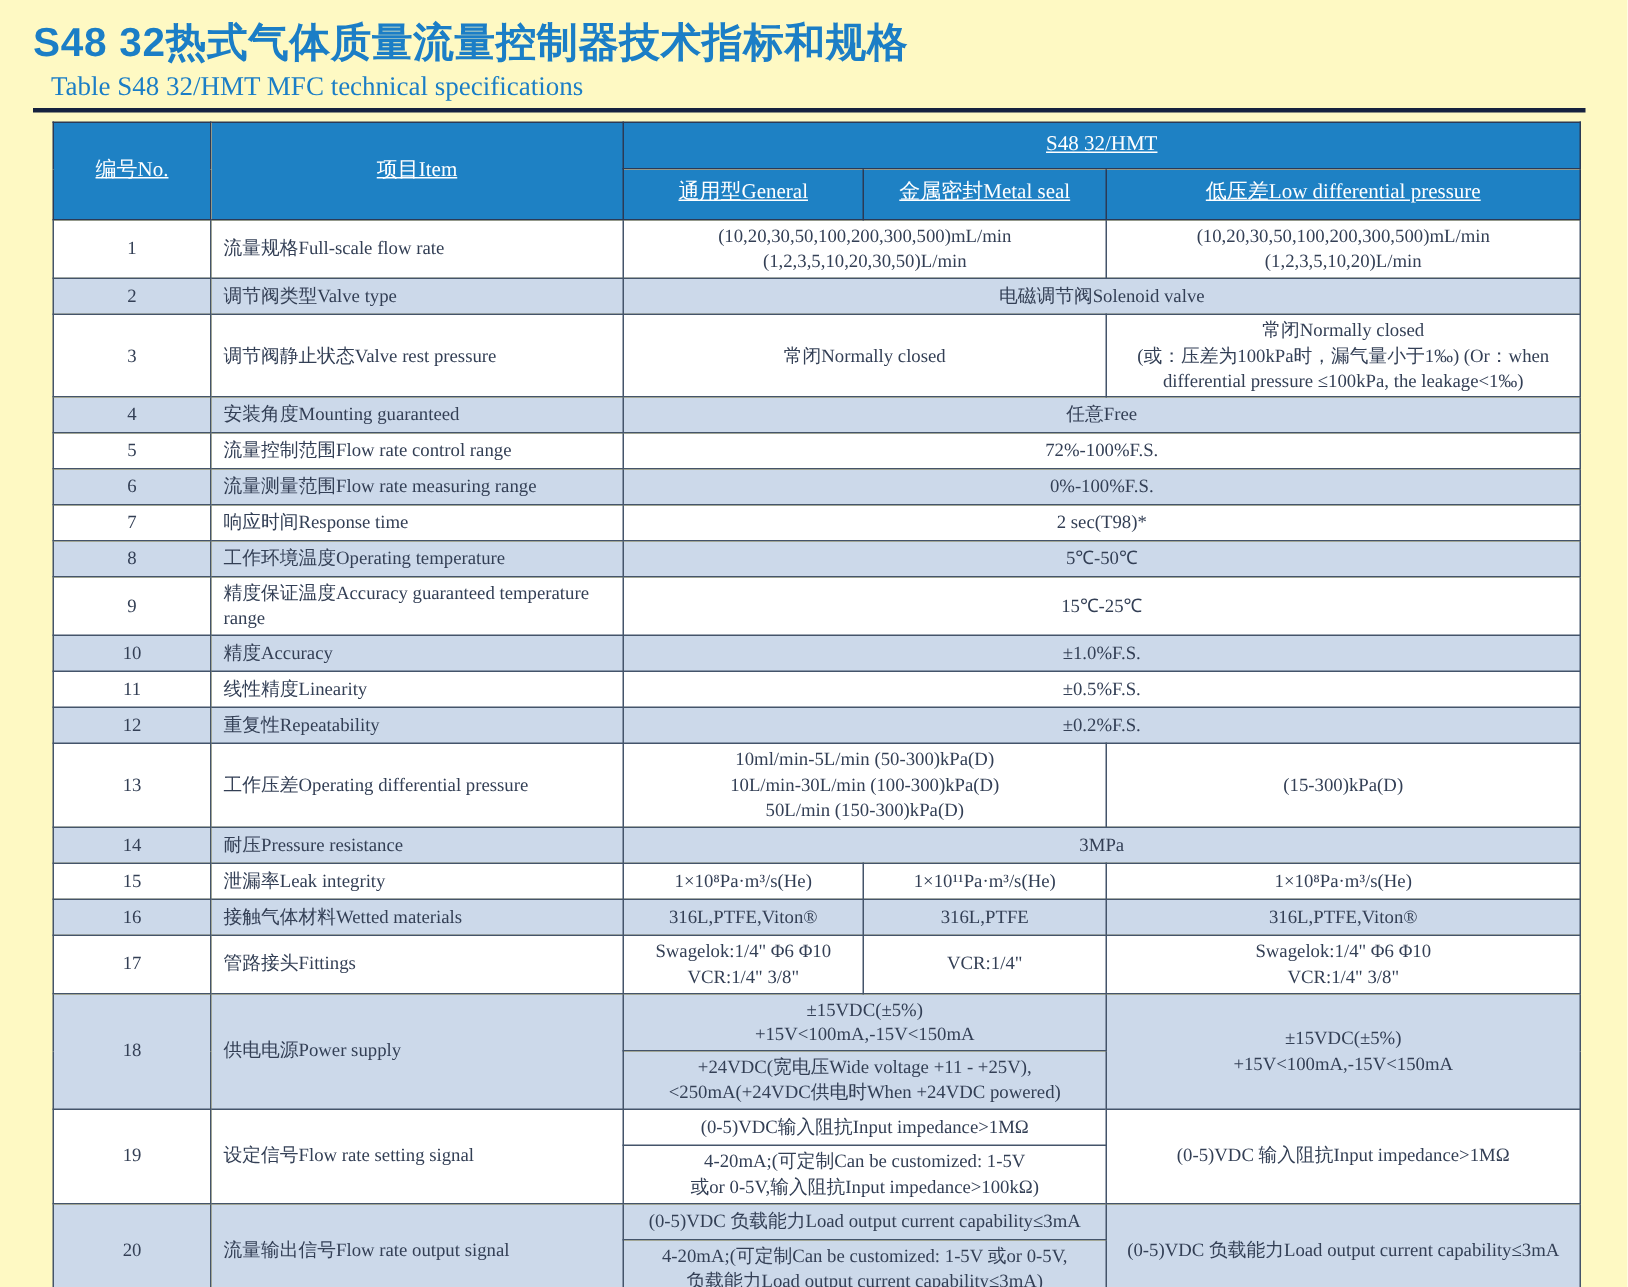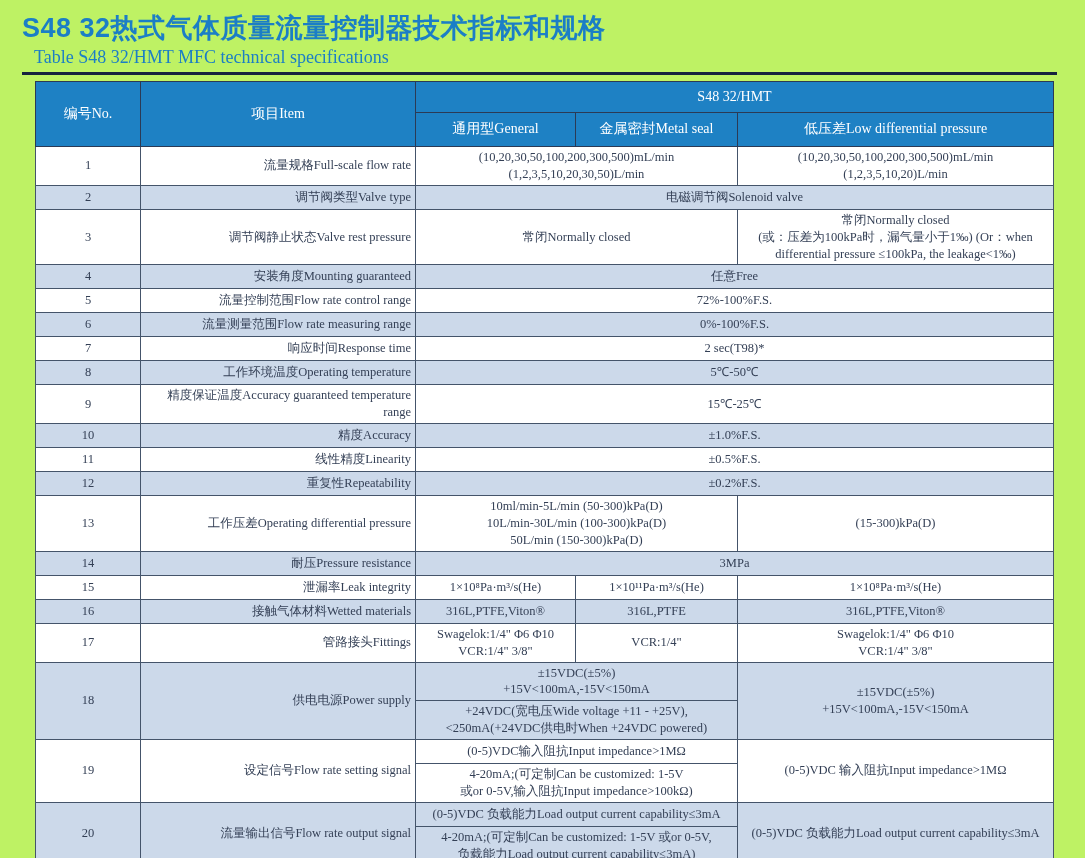--- a/index.html
+++ b/index.html
@@ -1,30 +1,30 @@
 <!DOCTYPE html>
 <html><head>
 <meta charset="utf-8">
 <style>
   html,body{margin:0;padding:0;background:#fdfdfd;}
   .page{width:1085px;height:858px;box-sizing:border-box;padding:8px 16px 0 22px;
-        font-family:"Liberation Serif",serif;color:#333F55;background:#bef264;overflow:hidden;}
+        font-family:"Liberation Serif",serif;color:#333F55;background:#fef9c3;overflow:hidden;}
   .title{font-family:"Liberation Sans",sans-serif;font-weight:bold;font-size:27px;
          color:#1B7EC6;margin:2px 0 0 0;letter-spacing:0.5px;}
   .subtitle{font-family:"Liberation Serif",serif;font-size:18px;color:#1B7EC6;margin:1px 0 4px 12px;}
   .rule{border-top:3px solid #16223E;width:1035px;margin:0 0 6px 0;}
   table{border-collapse:collapse;table-layout:fixed;width:1018px;margin-left:13px;}
   td{border:1px solid #44546A;text-align:center;vertical-align:middle;
      font-size:12.5px;line-height:1.35;padding:2px 4px;white-space:pre-line;
      color:#333F55;height:19px;overflow:hidden;}
   col.c-no{width:105px;} col.c-item{width:275px;} col.c-g{width:160px;}
   col.c-m{width:162px;} col.c-l{width:316px;}
-  tr.hdr td{background:#1E81C4;color:#ffffff;font-size:14px;border-color:#2b3a55;}
+  tr.hdr td{background:#1E81C4;color:#ffffff;font-size:14px;border-color:#2b3a55;text-decoration:underline;}
   tr.hdr1 td{height:26px;} tr.hdr2 td{height:29px;}
-  td.item{text-align:right;padding-left:8px;}
+  td.item{text-align:left;padding-left:8px;}
   tr.shade td{background:#CCD9EA;}
   tr.plain td{background:#ffffff;}
 </style>
 </head>
 <body>
 
 <div class="page">
   <h1 class="title">S48 32热式气体质量流量控制器技术指标和规格</h1>
   <div class="subtitle">Table S48 32/HMT MFC technical specifications</div>
   <div class="rule"></div>

